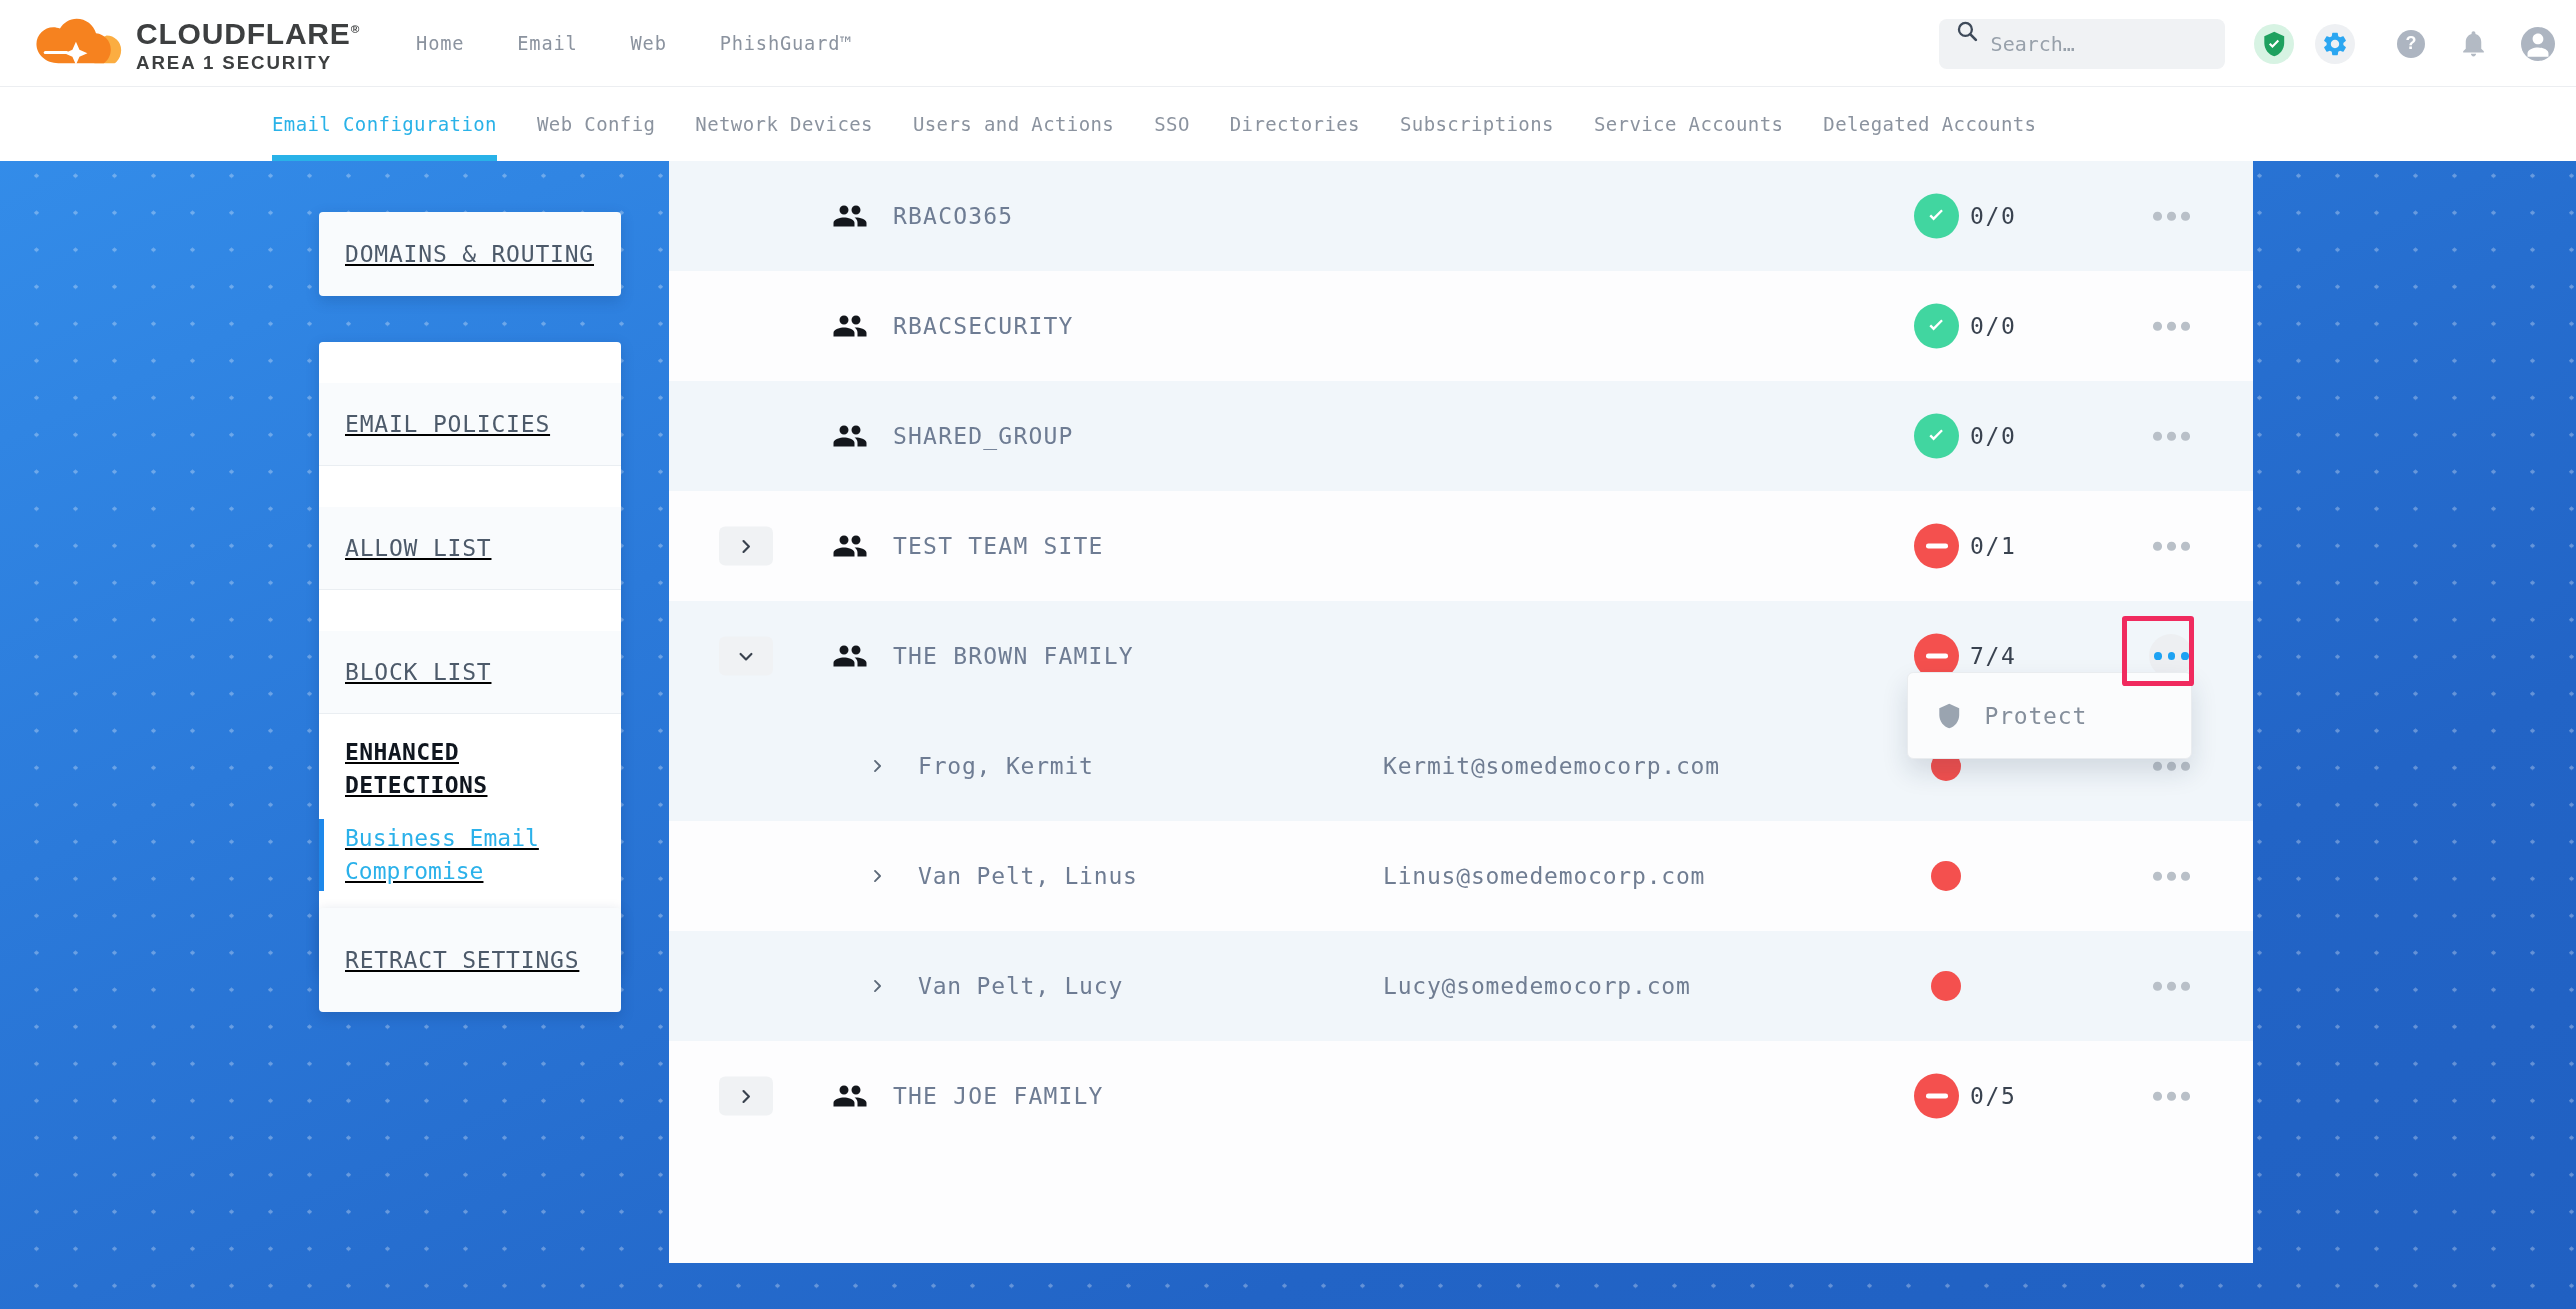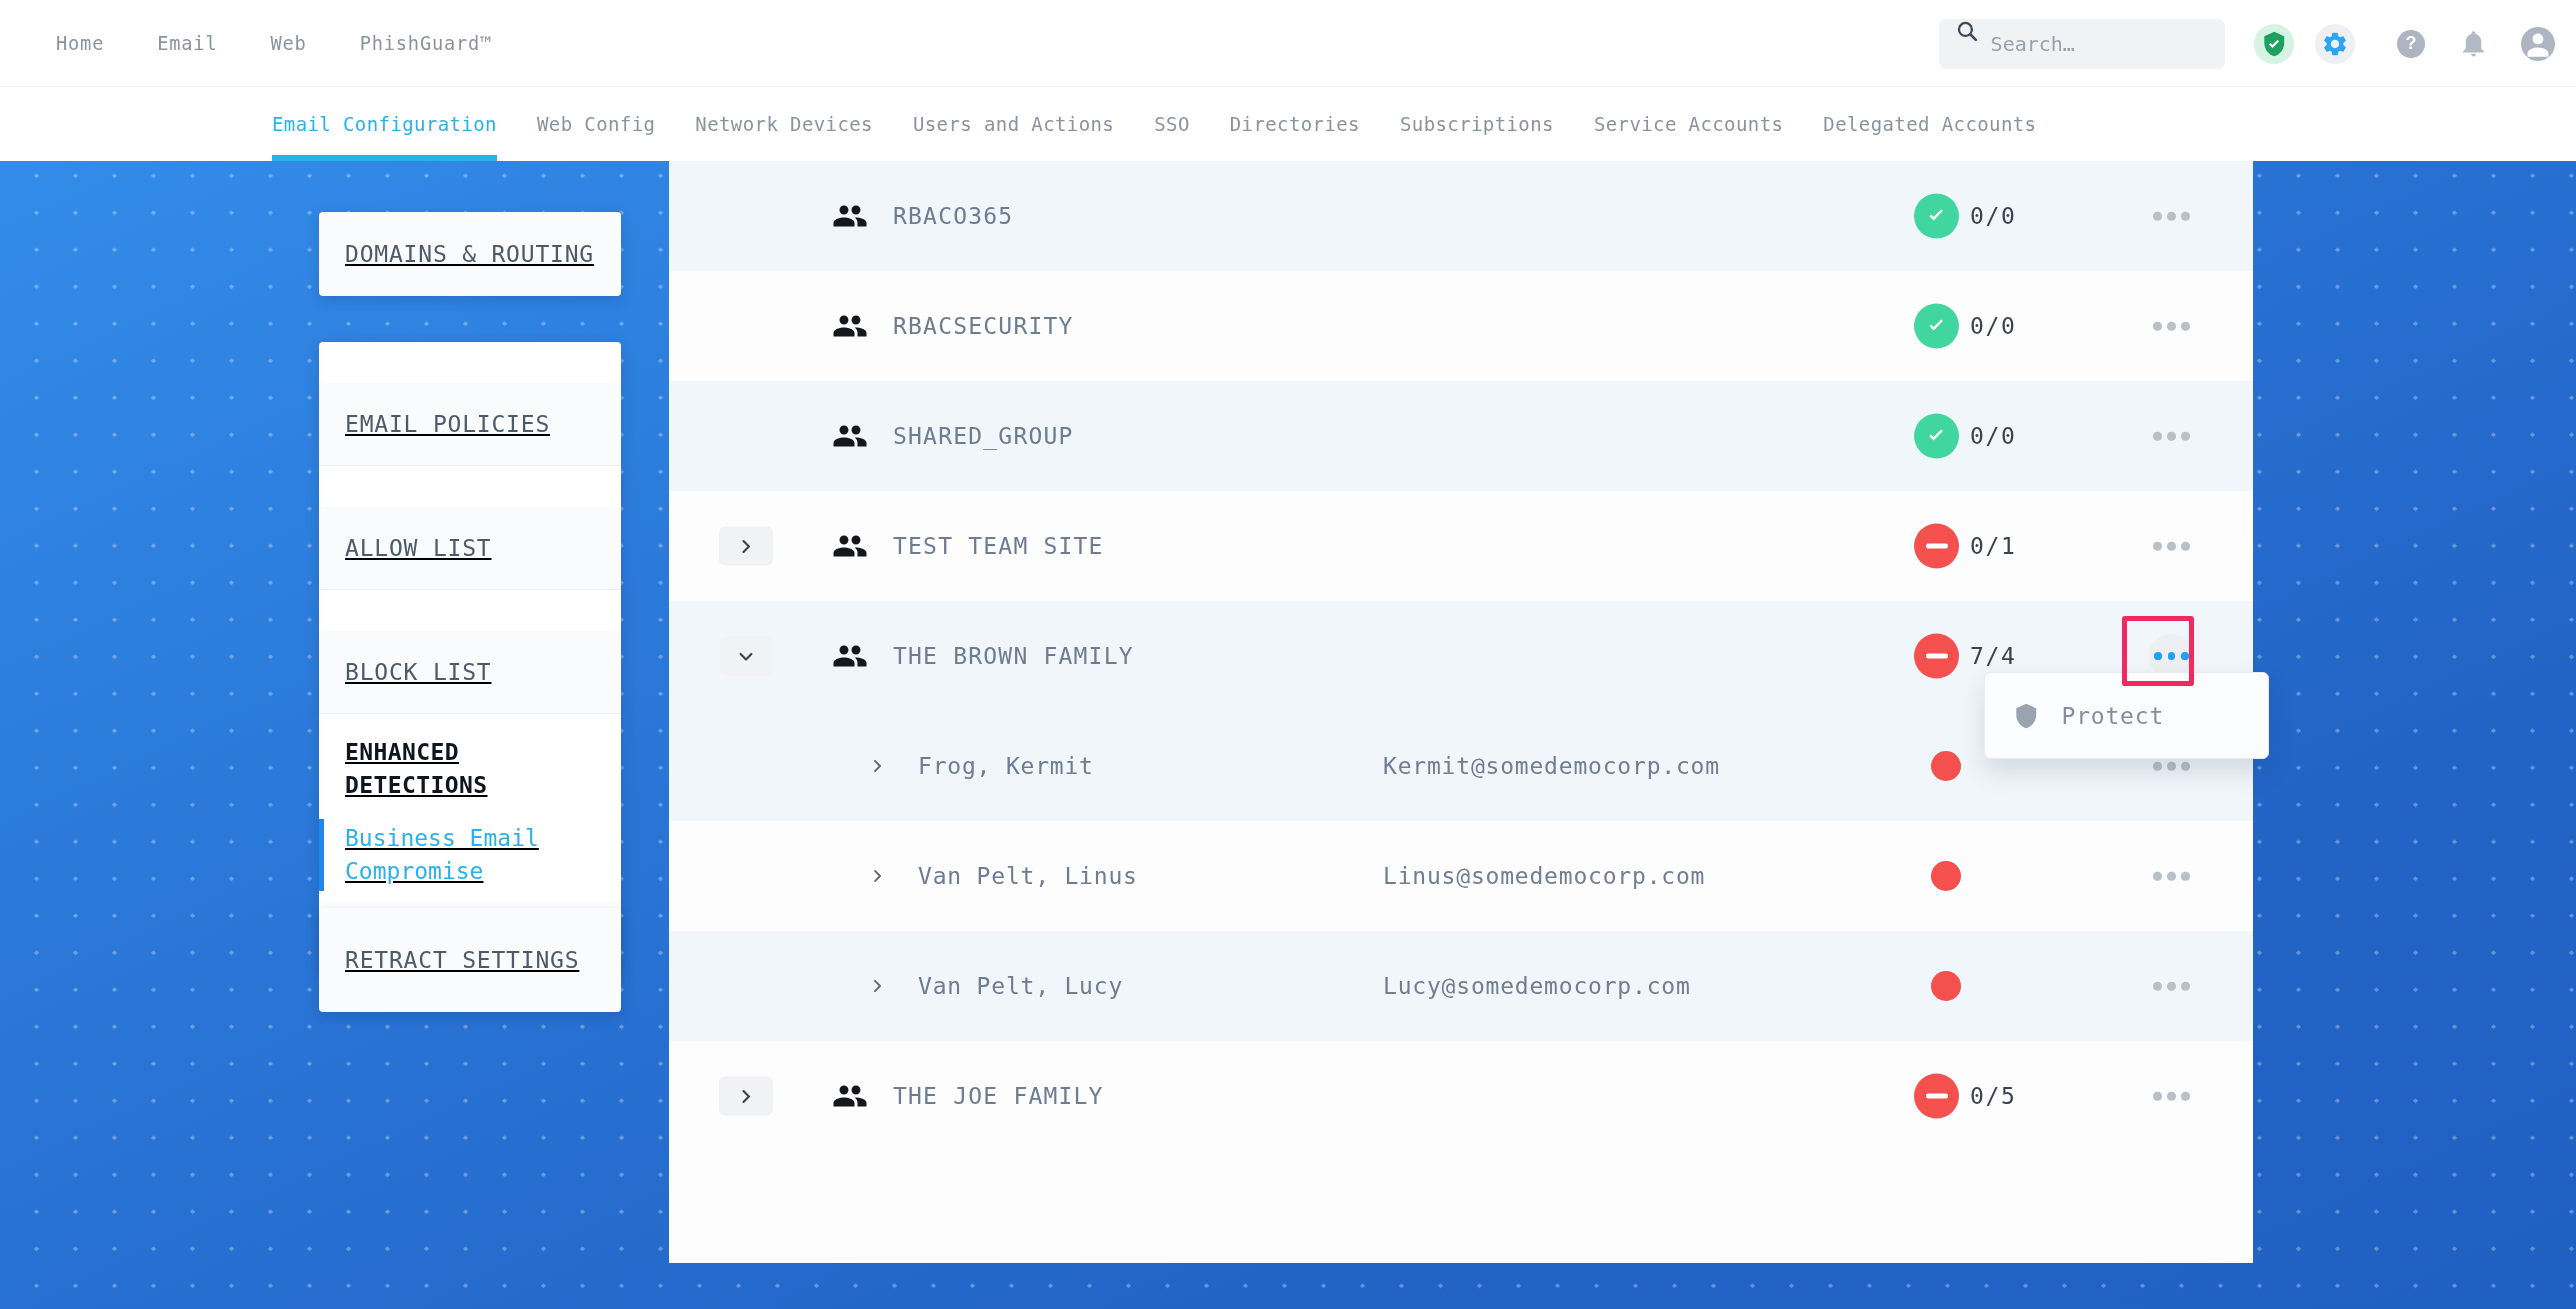--- a/index.html
+++ b/index.html
@@ -88,37 +88,49 @@
   .menu-dots { left:1479px; width:47px; justify-content:center; gap:5.4px; cursor:pointer; }
   .menu-dots i { width:8.6px; height:8.6px; border-radius:50%; background:#b9c0c8; display:block; }
   .menu-dots.accent i { width:7.8px; height:7.8px; background:#1da2f3; }
   .dots-circle { left:1480px; width:44px; height:44px; border-radius:50%; background:#edeff2; }
   .uchev { left:199px; }
   .uname { left:249px; font-size:23px; color:#6e7c93; letter-spacing:0.8px; white-space:nowrap; }
   .uemail { left:714px; font-size:23px; color:#707d92; letter-spacing:0.8px; white-space:nowrap; }
   .udot { left:1262px; width:30px; height:30px; border-radius:50%; background:#f4504e; }
   
   .context-menu {
-    position:absolute; left:1984px; top:672px; width:285px; height:87px; z-index:30;
+    position:absolute; left:1907px; top:672px; width:285px; height:87px; z-index:30;
     background:#fbfcfd; border:1.6px solid #e9ecef; border-radius:6.2px;
     box-shadow:0 12.5px 26.5px rgba(20,40,70,.14); display:flex; align-items:center;
     padding-left:28px; gap:22px;
   }
   .context-menu .mlabel { font-size:23px; color:#848e9b; letter-spacing:0.8px; }
   .annotation-box {
     position:absolute; left:2122px; top:616px; width:72px; height:70px; z-index:40;
     border:5.4px solid #f02a5e; border-radius:3.1px; pointer-events:none;
   }
 </style>
 </head>
 <body>
 
 <div class="page">
 
   <header class="header">
+    <div class="brand">
+      <svg viewBox="0 0 120 62">
+        <path fill="#FBAD41" d="M96 22a19 19 0 0 1 19 19c0 6-2.4 11.4-6.3 15.3-.9.9-2 1.7-3.7 1.7H80V30z"></path>
+        <path fill="#F6821F" d="M33 58C17 58 4.5 47 4.5 33 4.5 21 14.5 11 26.5 11c3 0 6 .7 8.7 1.9C39.6 5.2 47.8 0 57 0c12 0 22 8 25.2 19C93 20 101.5 29.3 101.5 40c0 7-3.2 13.3-8.2 17.3-.6.5-1.4.7-2.3.7z"></path>
+        <path fill="#FFFFFF" d="M56 30l4.6 10.4L71 45l-10.4 4.6L56 60l-4.6-10.4L41 45l10.4-4.6z"></path>
+        <rect fill="#FFFFFF" x="14" y="42" width="32" height="4" rx="2"></rect>
+      </svg>
+      <div class="brand-text">
+        <div class="brand-name"><span>CLOUDFLARE</span><span class="brand-reg">®</span></div>
+        <div class="brand-sub">AREA 1 SECURITY</div>
+      </div>
+    </div>
     <nav class="top-nav" id="top-nav">
         <a href="#">Home</a>
         <a href="#">Email</a>
         <a href="#">Web</a>
         <a href="#">PhishGuard™</a>
       </nav>
     <div class="search">
       <svg width="25" height="25" viewBox="0 0 24 24">
         <circle cx="10" cy="10" r="6.2" fill="none" stroke="#3e4a59" stroke-width="2.2"></circle>
         <line x1="14.8" y1="14.8" x2="20" y2="20" stroke="#3e4a59" stroke-width="2.6" stroke-linecap="round"></line>

